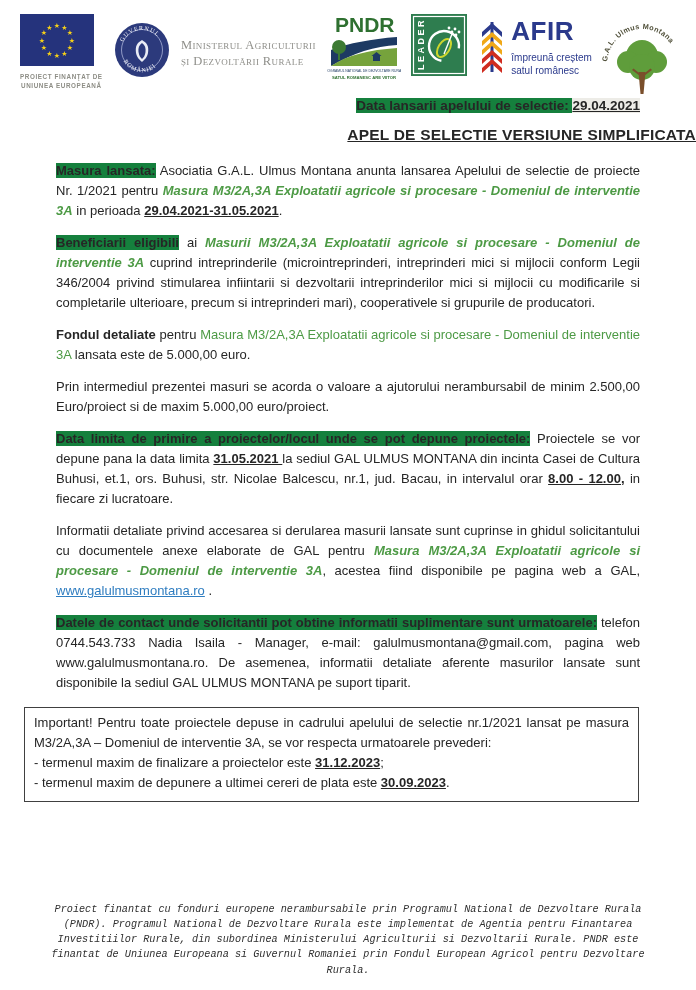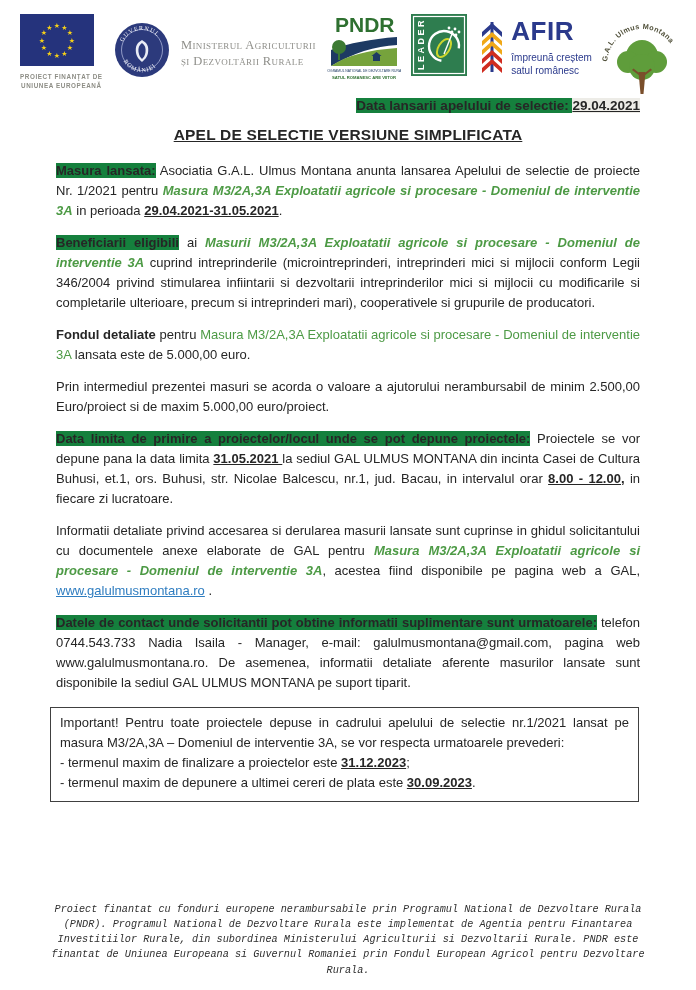--- a/index.html
+++ b/index.html
@@ -21,35 +21,35 @@
   .afir-tag{font-size:10px;color:#2b3a8c;line-height:1.25;margin-top:8px;}
   .star{font-size:7px;fill:#f7d117;text-anchor:middle;dominant-baseline:central;}
   .seal-txt{fill:#ffffff;font-size:6px;letter-spacing:1px;font-family:"Liberation Serif",serif;}
   .pndr-word{fill:#2e7030;font-size:21px;font-weight:bold;font-family:"Liberation Sans",sans-serif;}
   .pndr-tiny1{fill:#1d3a63;font-size:3.4px;text-anchor:middle;}
   .pndr-tiny2{fill:#2e7030;font-size:4.2px;text-anchor:middle;font-weight:bold;}
   .leader-word{fill:#fff;font-size:9px;letter-spacing:2.5px;font-weight:bold;}
   .gal-arc{fill:#50503a;font-size:7.3px;letter-spacing:.4px;font-weight:bold;}
   
   .date-line{margin:6px 56px 0 0;text-align:right;font-size:13.5px;}
-  .title{margin-top:13px;text-align:center;font-size:15.5px;font-weight:bold;
+  .title{margin-top:13px;text-align:right;font-size:15.5px;font-weight:bold;
     text-decoration:underline;letter-spacing:.2px;}
   
   .content{margin-top:17px;padding:0 56px;font-size:13px;line-height:20px;text-align:justify;}
   .para{margin:0 0 12px 0;}
   .seg-n{}
   .seg-b{font-weight:bold;}
   .seg-hl{font-weight:bold;background:#15803d;}
   .seg-hlu{font-weight:bold;background:#edece7;text-decoration:underline;}
   .seg-gi{color:#4d9a45;font-weight:bold;font-style:italic;}
   .seg-g{color:#4d9a45;}
   .seg-bu{font-weight:bold;text-decoration:underline;}
   .seg-link{color:#2f7dc0;text-decoration:underline;cursor:pointer;}
   
-  .notice-box{margin:14px 57px 0 50px;border:1.5px solid #404040;
+  .notice-box{margin:14px 57px 0 24px;border:1.5px solid #404040;
     padding:5px 9px 8px 9px;font-size:13px;line-height:20px;}
   .box-p{margin:0;}
   .box-just{text-align:justify;}
   
   .footer{position:absolute;left:42px;right:42px;bottom:12px;text-align:center;
     font-size:10.2px;font-style:italic;line-height:1.5;color:#2e2e2e;font-family:Liberation Mono, monospace;}
 </style>
 </head>
 <body>
 

